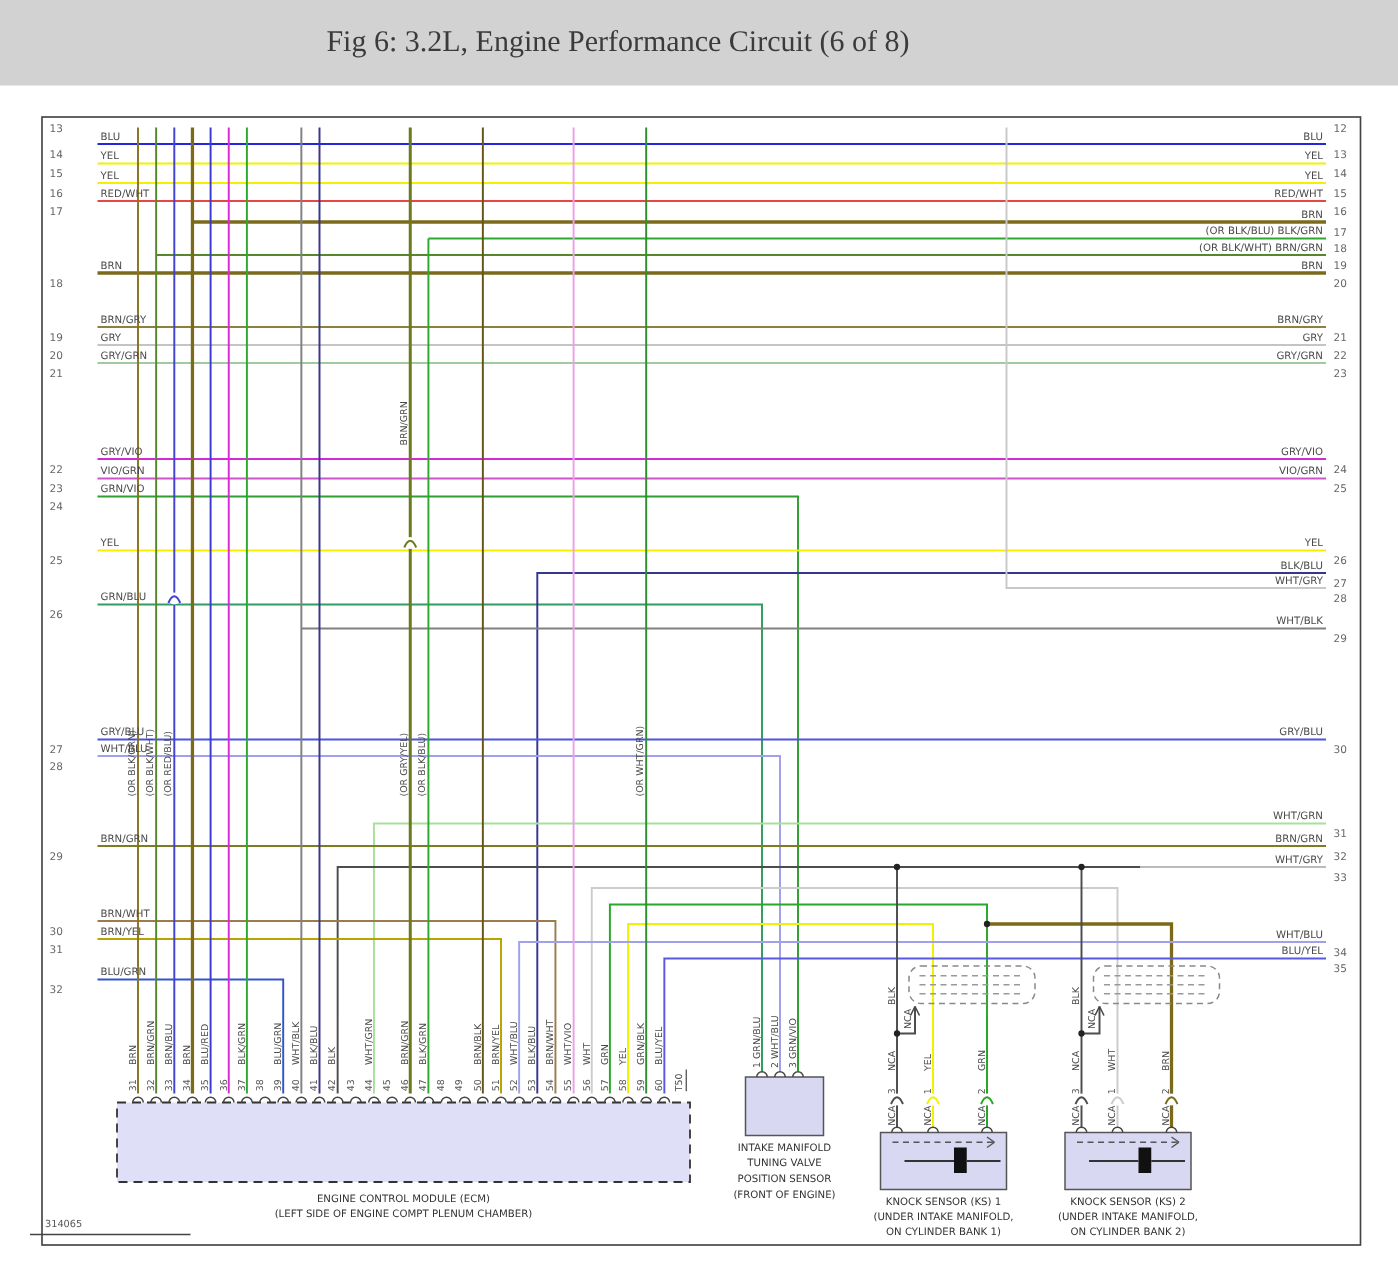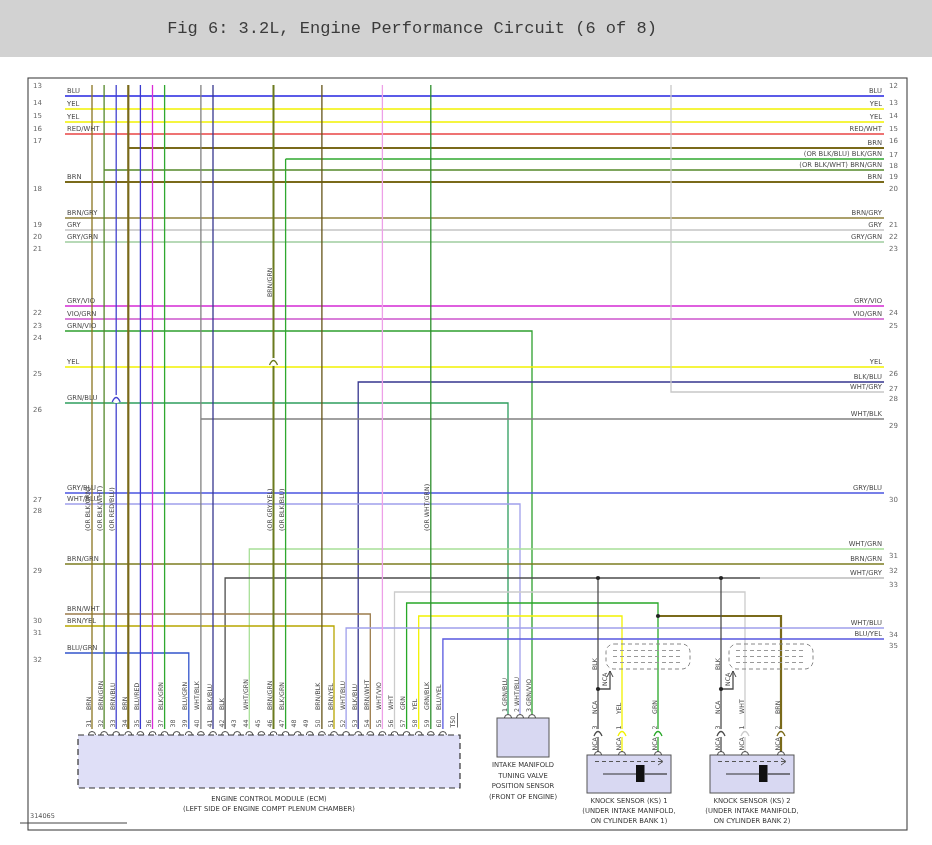--- a/index.html
+++ b/index.html
@@ -1,19 +1,19 @@
 <!DOCTYPE html>
 <html><head>
 <meta charset="utf-8">
 <style>
   html,body{margin:0;padding:0;background:#ffffff;width:932px;height:845px;overflow:hidden;
     font-family:"DejaVu Sans","Liberation Sans",sans-serif;}
   .titlebar{position:absolute;left:0;top:0;width:932px;height:57px;background:#d2d2d2;}
   .titlebar .title{position:absolute;left:0;top:0;width:824px;height:57px;line-height:57px;
-    text-align:center;font-size:17px;color:#3b3b3b;font-family:Liberation Mono, monospace;}
+    text-align:center;font-size:20px;color:#3b3b3b;font-family:Liberation Serif, serif;}
   svg{position:absolute;left:0;top:0;}
   text{font-family:"DejaVu Sans","Liberation Sans",sans-serif;}
 </style>
 </head>
 <body>
 
 <div class="titlebar">
   <div class="title">Fig 6: 3.2L, Engine Performance Circuit (6 of 8)</div>
 </div>
 

